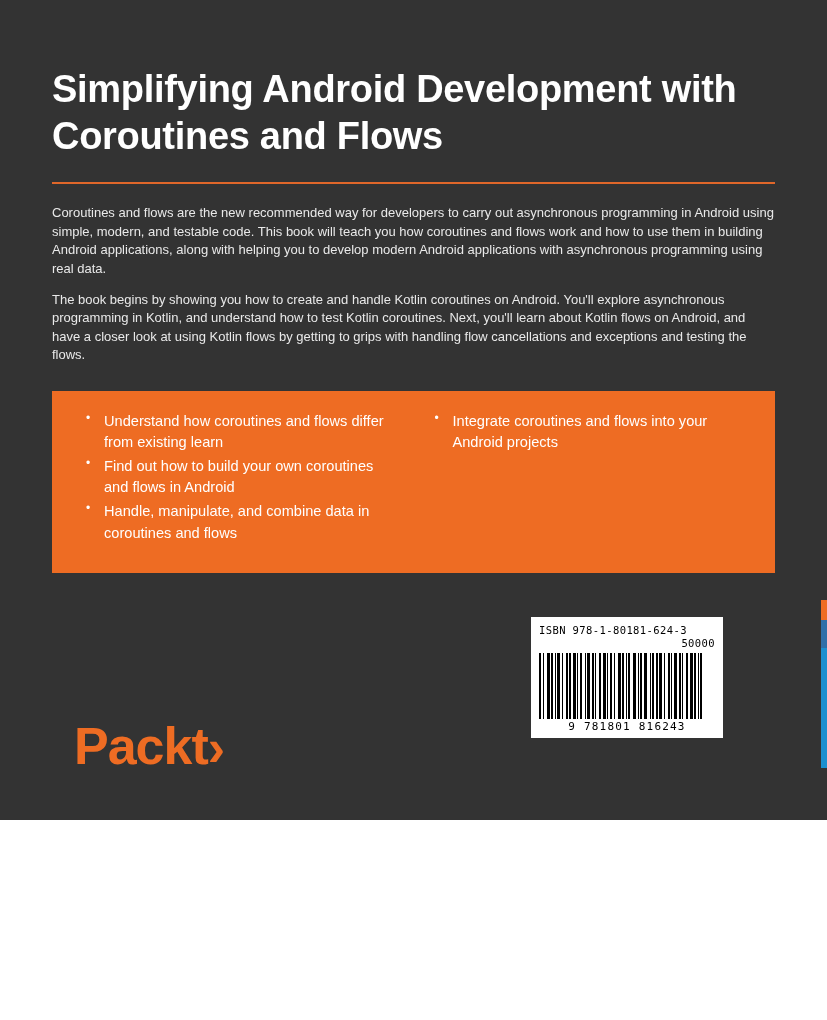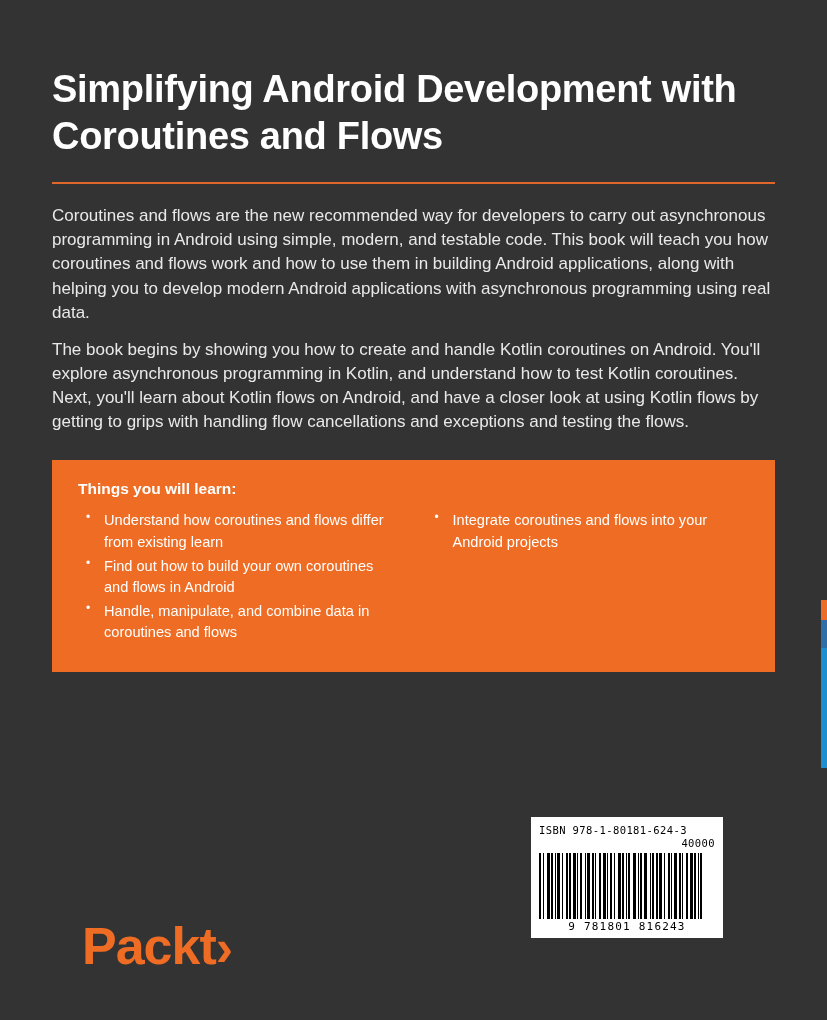--- a/index.html
+++ b/index.html
@@ -6,21 +6,21 @@
     margin: 0;
     padding: 0;
     background: #ffffff;
   }
   body {
     font-family: "Liberation Sans", sans-serif;
   }
   .page {
     position: relative;
     width: 827px;
-    height: 1020px;
+    height: 820px;
     background: #333333;
     overflow: hidden;
   }
   .edge-strip {
     position: absolute;
     top: 0;
     right: 0;
     width: 6px;
     height: 1020px;
   }
@@ -45,21 +45,21 @@
   }
   .title-rule {
     margin-top: 22px;
     height: 2px;
     background: #e0672a;
     width: 100%;
   }
   .blurb {
     margin: 0;
     color: #e9e9e9;
-    font-size: 17px;
+    font-size: 13px;
     line-height: 1.42;
     padding-top: 20px;
   }
   .blurb + .blurb {
     padding-top: 13px;
   }
   .learn-box {
     margin-top: 26px;
     background: #ee6c23;
     padding: 20px 26px 26px 26px;
@@ -101,21 +101,21 @@
   }
   .footer {
     position: absolute;
     left: 52px;
     bottom: 40px;
     width: 723px;
     height: 140px;
   }
   .logo {
     position: absolute;
-    left: 30px;
+    left: 22px;
     bottom: 8px;
     color: #ee6c23;
     font-size: 52px;
     font-weight: bold;
     letter-spacing: -1px;
     font-family: "Liberation Sans", sans-serif;
     line-height: 1;
   }
   .logo .arrow {
     display: inline-block;
@@ -184,21 +184,20 @@
 
   <div class="content">
 
     <h1 class="title">Simplifying Android Development with Coroutines and Flows</h1>
     <div class="title-rule"></div>
 
     <p class="blurb">Coroutines and flows are the new recommended way for developers to carry out asynchronous programming in Android using simple, modern, and testable code. This book will teach you how coroutines and flows work and how to use them in building Android applications, along with helping you to develop modern Android applications with asynchronous programming using real data.</p>
     <p class="blurb">The book begins by showing you how to create and handle Kotlin coroutines on Android. You'll explore asynchronous programming in Kotlin, and understand how to test Kotlin coroutines. Next, you'll learn about Kotlin flows on Android, and have a closer look at using Kotlin flows by getting to grips with handling flow cancellations and exceptions and testing the flows.</p>
 
     <div class="learn-box">
-      <div class="learn-title">Things you will learn:</div>
       <div class="learn-cols">
         <div class="learn-col">
           <ul class="learn-list">
             <li>Understand how coroutines and flows differ from existing learn</li>
             <li>Find out how to build your own coroutines and flows in Android</li>
             <li>Handle, manipulate, and combine data in coroutines and flows</li>
           </ul>
         </div>
         <div class="learn-col">
           <ul class="learn-list">
@@ -211,21 +210,21 @@
   </div>
 
   <div class="footer">
 
     <div class="logo">
       <span>Packt</span><span class="arrow">›</span>
     </div>
 
     <div class="barcode">
       <div class="isbn-line">ISBN 978-1-80181-624-3</div>
-      <div class="ean-line">40000</div>
+      <div class="ean-line">50000</div>
       <div class="bars">
         <div class="b" style="width:2px"></div>
           <div class="s" style="width:2px"></div>
         <div class="b" style="width:1px"></div>
           <div class="s" style="width:3px"></div>
         <div class="b" style="width:3px"></div>
           <div class="s" style="width:1px"></div>
         <div class="b" style="width:2px"></div>
           <div class="s" style="width:2px"></div>
         <div class="b" style="width:1px"></div>

